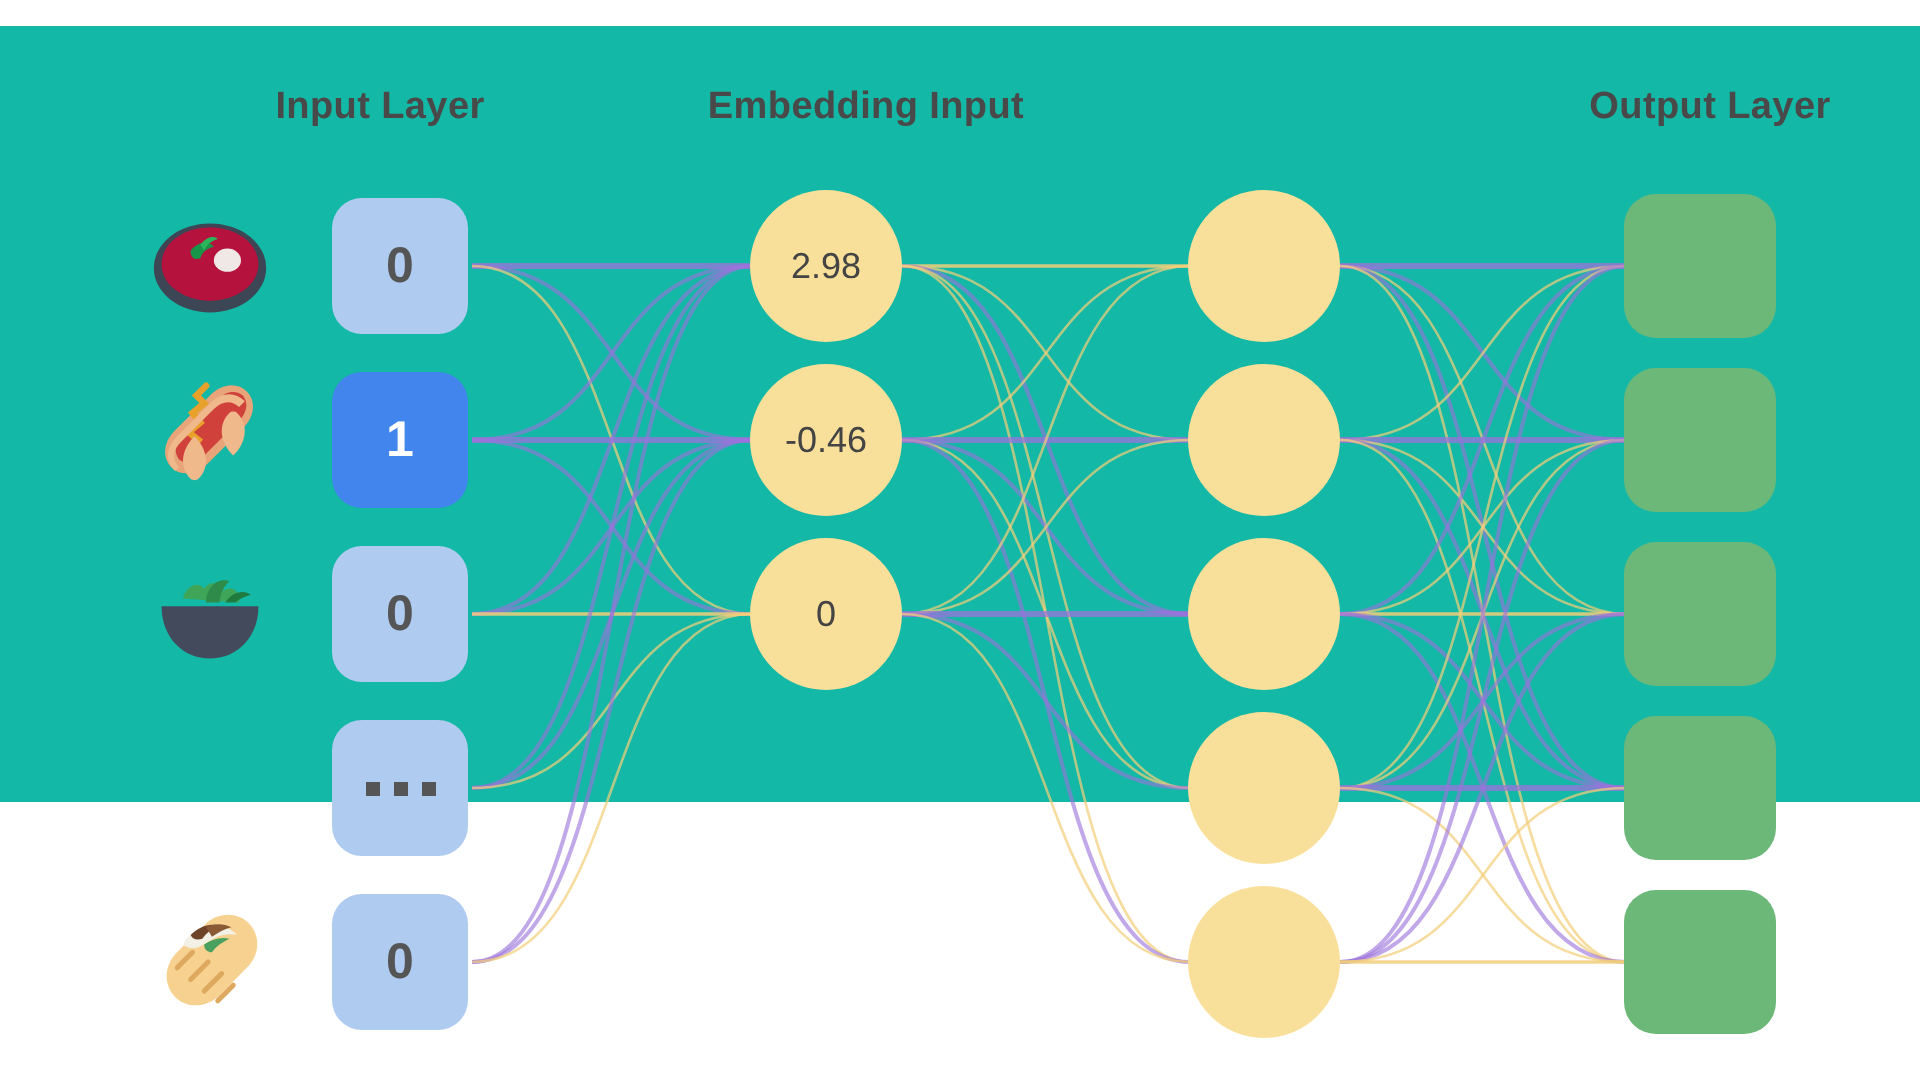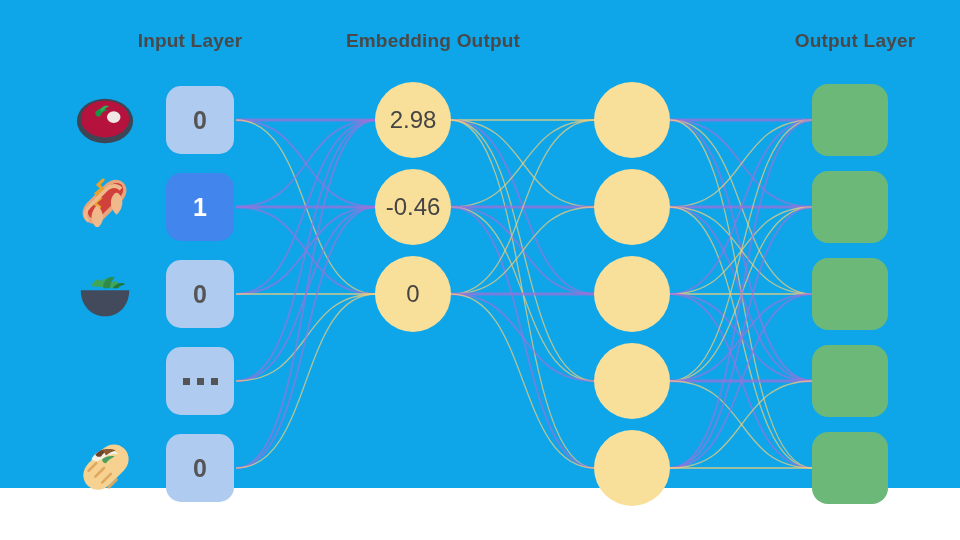--- a/index.html
+++ b/index.html
@@ -9,22 +9,23 @@
   }
   body {
     width: 960px;
     height: 540px;
     font-family: "Liberation Sans", sans-serif;
     overflow: hidden;
   }
   #stage {
     position: relative;
     width: 960px;
-    height: 488px;
-    background: #0ea5e9;
+    height: 388px;
+    background: #14b8a6;
+    margin-top: 13px;
   }
 
   
   .layer-title {
     position: absolute;
     font-size: 19px;
     font-weight: bold;
     color: #494949;
     letter-spacing: 0.2px;
     white-space: nowrap;
@@ -85,42 +86,42 @@
   .node-circle {
     position: absolute;
     width: 76px;
     height: 76px;
     border-radius: 50%;
     background: #f9e09a;
     transform: translate(-50%, -50%);
     display: flex;
     align-items: center;
     justify-content: center;
-    font-size: 24px;
+    font-size: 18px;
     color: #444444;
     font-weight: normal;
   }
 
   
   .output-box {
     position: absolute;
     width: 76px;
     height: 72px;
     border-radius: 16px;
     background: #6cb879;
     transform: translate(-50%, -50%);
   }
 </style>
 </head>
 <body>
 
 <div id="stage">
 
   <div class="layer-title" style="left:190px">Input Layer</div>
-  <div class="layer-title" style="left:433px">Embedding Output</div>
+  <div class="layer-title" style="left:433px">Embedding Input</div>
   <div class="layer-title" style="left:855px">Output Layer</div>
 
   <svg id="edges" viewBox="0 0 960 540" xmlns="http://www.w3.org/2000/svg">
       <path d="M236,120 C313,120 299,120 376,120" stroke="#9b72db" stroke-width="3" fill="none" opacity="0.75"></path>
       <path d="M236,120 C313,120 299,207 376,207" stroke="#9b72db" stroke-width="2" fill="none" opacity="0.62"></path>
       <path d="M236,120 C313,120 299,294 376,294" stroke="#f2ce7a" stroke-width="1.3" fill="none" opacity="0.72"></path>
       <path d="M236,207 C313,207 299,120 376,120" stroke="#9b72db" stroke-width="2" fill="none" opacity="0.62"></path>
       <path d="M236,207 C313,207 299,207 376,207" stroke="#9b72db" stroke-width="3" fill="none" opacity="0.75"></path>
       <path d="M236,207 C313,207 299,294 376,294" stroke="#9b72db" stroke-width="2" fill="none" opacity="0.62"></path>
       <path d="M236,294 C313,294 299,120 376,120" stroke="#9b72db" stroke-width="2" fill="none" opacity="0.62"></path>

